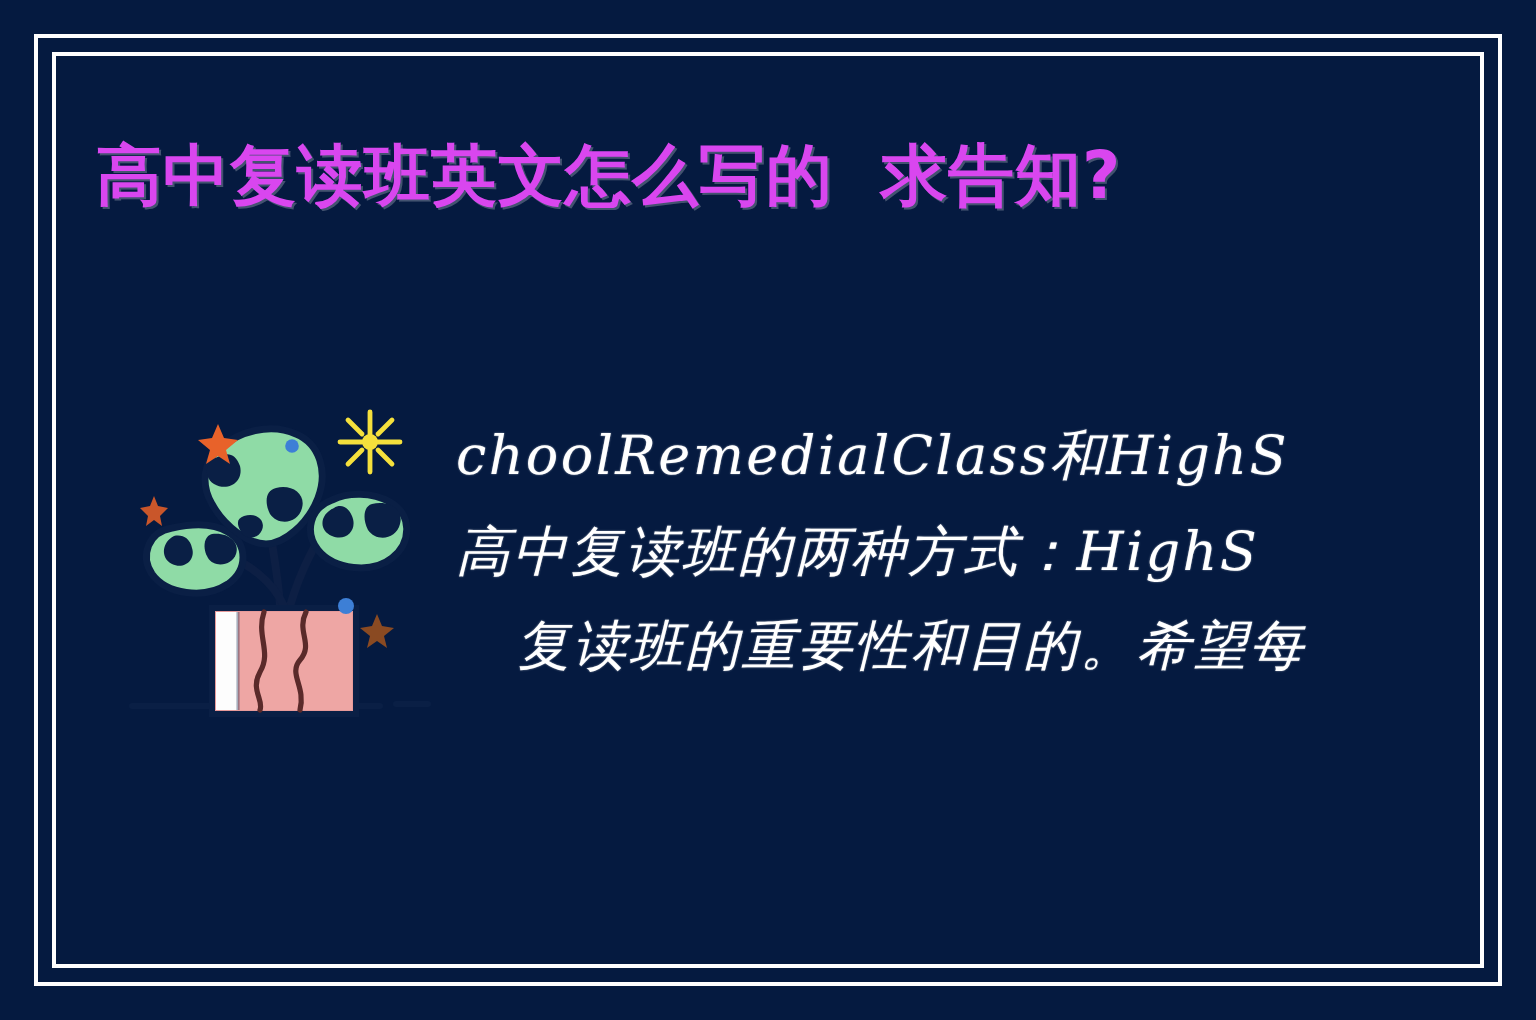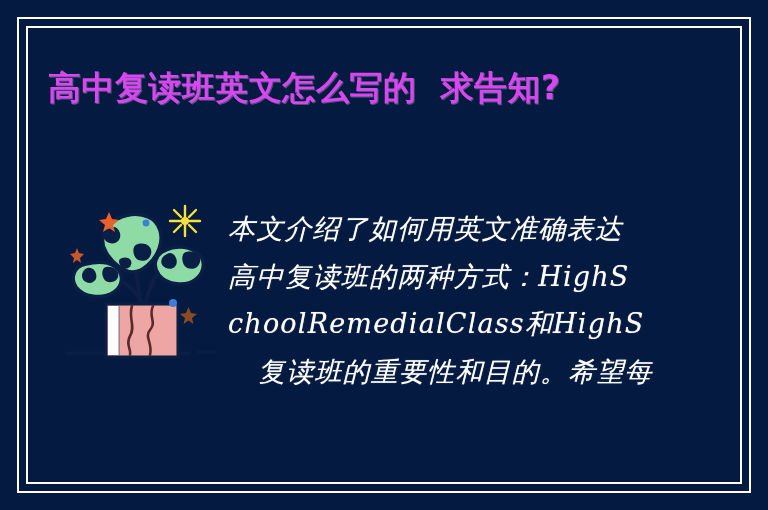--- a/index.html
+++ b/index.html
@@ -176,19 +176,18 @@
       <g>
         <path d="M13 67 l2 -5 l2 5 l5 1 l-4 4 l1 5 l-4 -3 l-4 3 l1 -5 l-4 -4 z" fill="#c9562a"></path>
       </g>
       <g>
         <path d="M124 127 l2.5 -6 l2.5 6 l6 1 l-5 4 l1.5 6 l-5 -3.5 l-5 3.5 l1.5 -6 l-5 -4 z" fill="#8a4a22"></path>
       </g>
     </svg>
   </div>
 
   <div id="body-block">
-    <div class="body-line">本文介绍了如何用英文准确表达</div>
+    <div class="body-line">choolRemedialClass和HighS</div>
     <div class="body-line">高中复读班的两种方式：HighS</div>
-    <div class="body-line">choolRemedialClass和HighS</div>
     <div class="body-line indent-2">复读班的重要性和目的。希望每</div>
   </div>
 
 </div>
 
 </body></html>

